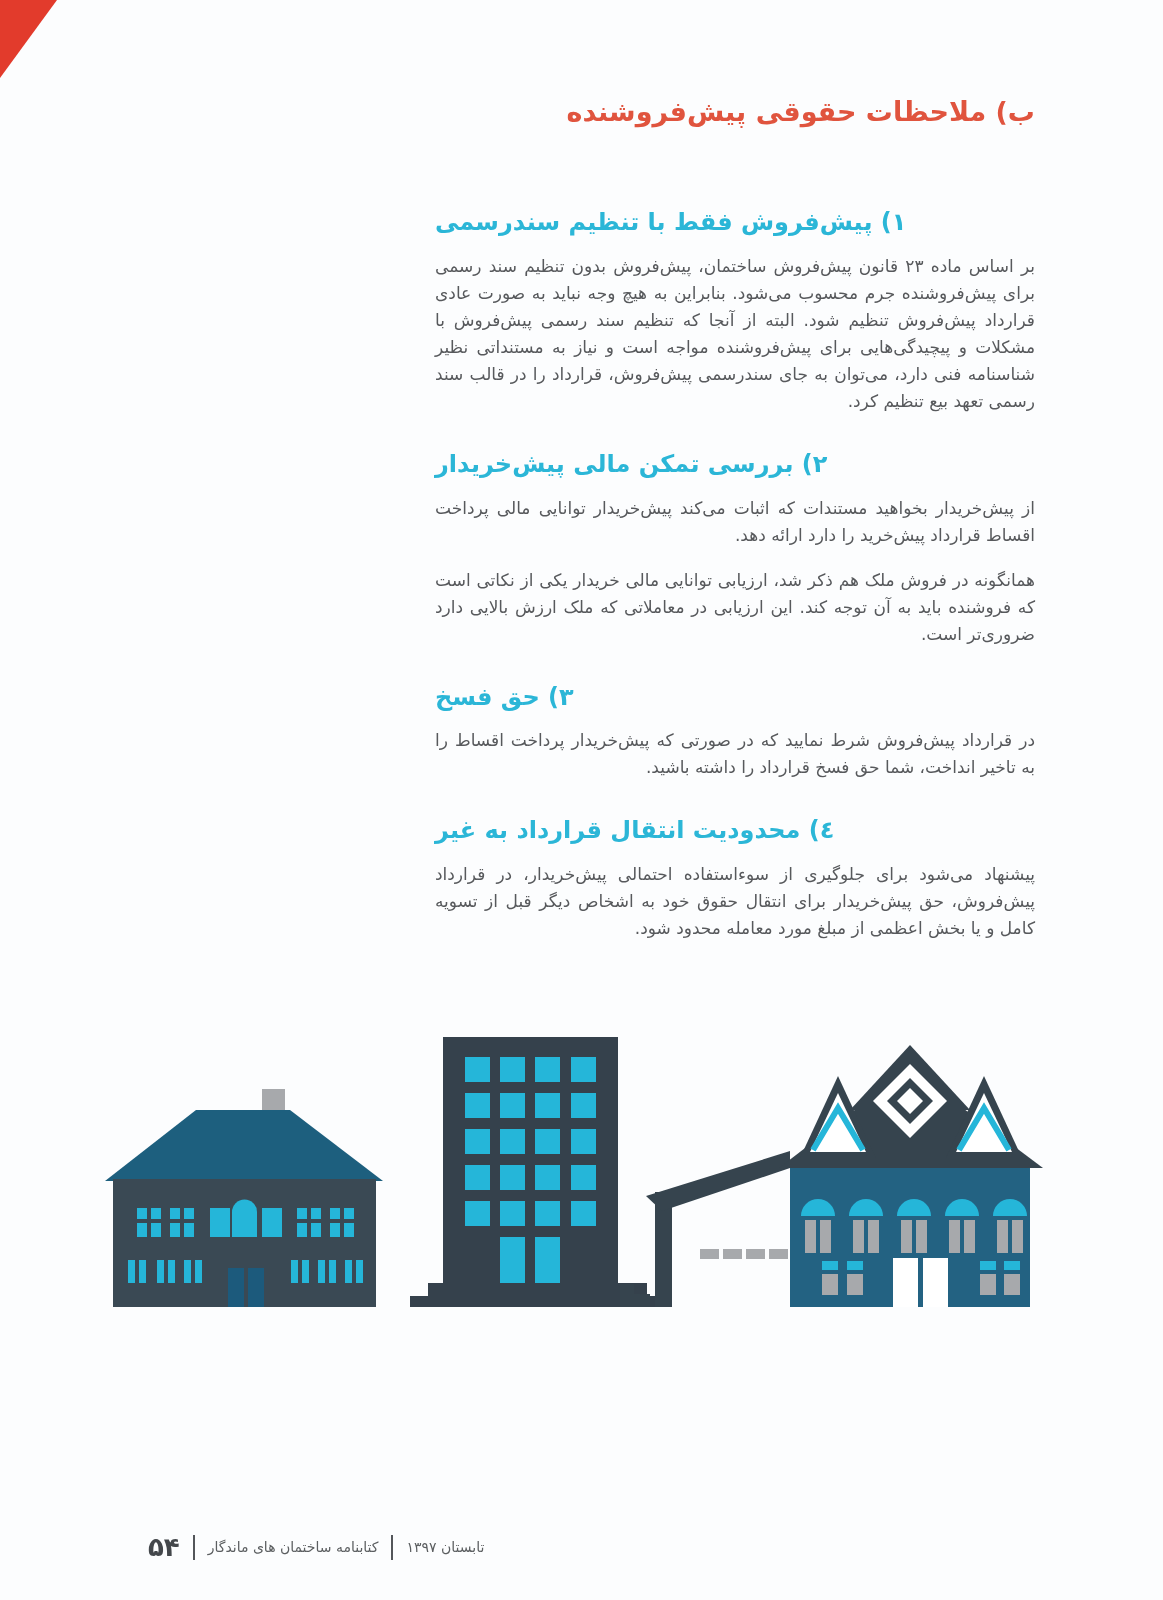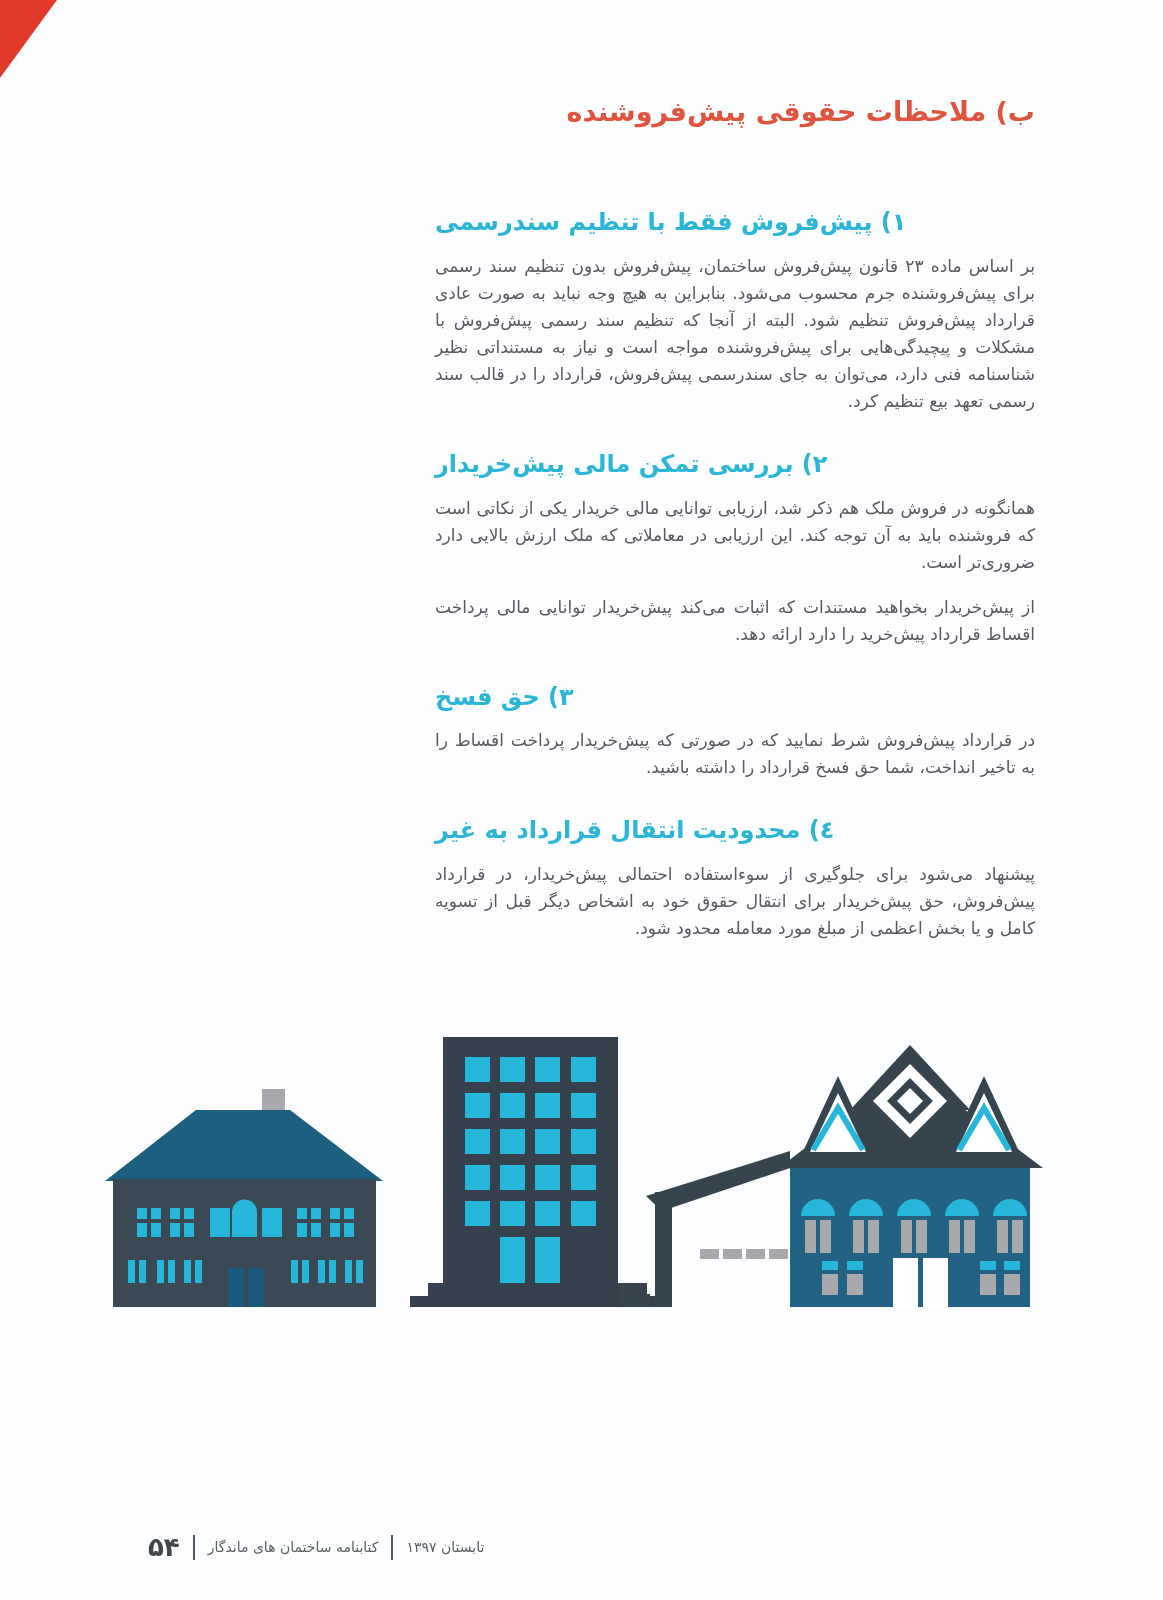--- a/index.html
+++ b/index.html
@@ -60,22 +60,22 @@
   <div class="content">
     <h1 class="page-title">ب) ملاحظات حقوقی پیش‌فروشنده</h1>
 
     <div class="sec">
       <h2>۱) پیش‌فروش فقط با تنظیم سندرسمی</h2>
       <p>بر اساس ماده ۲۳ قانون پیش‌فروش ساختمان، پیش‌فروش بدون تنظیم سند رسمی برای پیش‌فروشنده جرم محسوب می‌شود. بنابراین به هیچ وجه نباید به صورت عادی قرارداد پیش‌فروش تنظیم شود. البته از آنجا که تنظیم سند رسمی پیش‌فروش با مشکلات و پیچیدگی‌هایی برای پیش‌فروشنده مواجه است و نیاز به مستنداتی نظیر شناسنامه فنی دارد، می‌توان به جای سندرسمی پیش‌فروش، قرارداد را در قالب سند رسمی تعهد بیع تنظیم کرد.</p>
     </div>
 
     <div class="sec">
       <h2>۲) بررسی تمکن مالی پیش‌خریدار</h2>
+      <p>از پیش‌خریدار بخواهید مستندات که اثبات می‌کند پیش‌خریدار توانایی مالی پرداخت اقساط قرارداد پیش‌خرید را دارد ارائه دهد.</p>
       <p>همانگونه در فروش ملک هم ذکر شد، ارزیابی توانایی مالی خریدار یکی از نکاتی است که فروشنده باید به آن توجه کند. این ارزیابی در معاملاتی که ملک ارزش بالایی دارد ضروری‌تر است.</p>
-      <p>از پیش‌خریدار بخواهید مستندات که اثبات می‌کند پیش‌خریدار توانایی مالی پرداخت اقساط قرارداد پیش‌خرید را دارد ارائه دهد.</p>
     </div>
 
     <div class="sec">
       <h2>۳) حق فسخ</h2>
       <p>در قرارداد پیش‌فروش شرط نمایید که در صورتی که پیش‌خریدار پرداخت اقساط را به تاخیر انداخت، شما حق فسخ قرارداد را داشته باشید.</p>
     </div>
 
     <div class="sec">
       <h2>٤) محدودیت انتقال قرارداد به غیر</h2>
       <p>پیشنهاد می‌شود برای جلوگیری از سوءاستفاده احتمالی پیش‌خریدار، در قرارداد پیش‌فروش، حق پیش‌خریدار برای انتقال حقوق خود به اشخاص دیگر قبل از تسویه کامل و یا بخش اعظمی از مبلغ مورد معامله محدود شود.</p>

